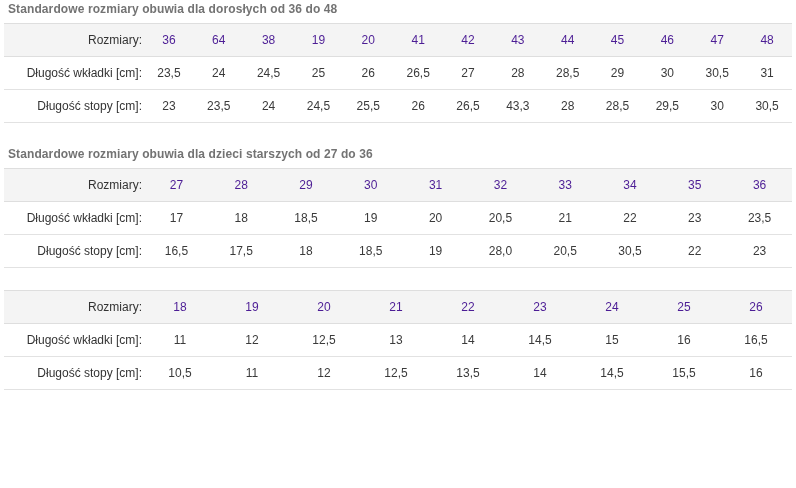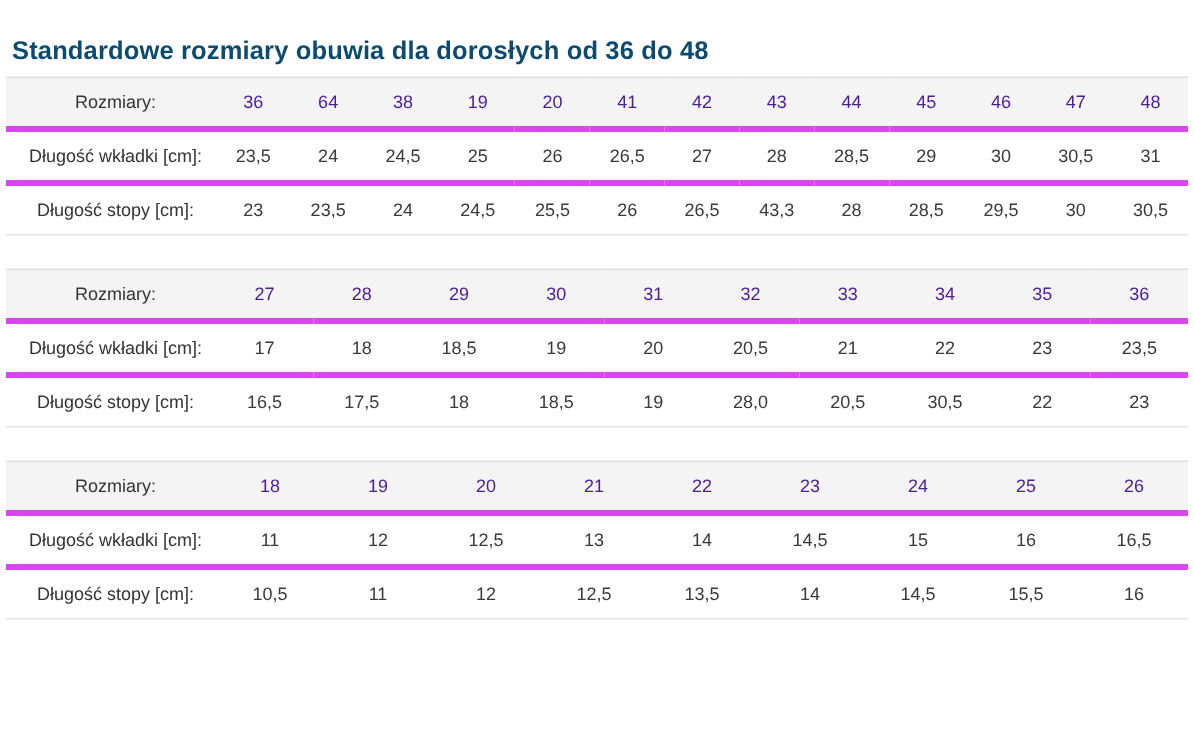--- a/index.html
+++ b/index.html
@@ -17,48 +17,48 @@
   }
   .page {
     width: 796px;
     box-sizing: border-box;
     padding: 0 4px;
   }
   .section {
     margin-bottom: 0;
   }
   .section-title {
-    font-size: 17px;
+    font-size: 12px;
     font-weight: bold;
-    color: #0c4a6e;
-    padding: 24px 4px 7px 4px;
+    color: #737373;
+    padding: 2px 4px 7px 4px;
     letter-spacing: 0.1px;
   }
   table.size-table {
     width: 100%;
     border-collapse: collapse;
     table-layout: fixed;
   }
   table.size-table tr {
-    border-top: 4px solid #d946ef;
+    border-top: 1px solid #d946ef;
     border-bottom: 1px solid #e2e2e2;
   }
   table.size-table td,
   table.size-table th {
     padding: 9px 2px;
     font-size: 12px;
     font-weight: normal;
     color: #3a3a3a;
     text-align: center;
     vertical-align: middle;
     white-space: nowrap;
   }
   table.size-table td.rowlabel,
   table.size-table th.rowlabel {
-    text-align: center;
+    text-align: right;
     padding-left: 8px;
     color: #333333;
     font-weight: normal;
   }
   table.size-table thead th {
     font-weight: normal;
     color: #4c1d95;
   }
   table.size-table thead tr {
     background: #f4f4f4;
@@ -148,20 +148,21 @@
           <td>30</td>
           <td>30,5</td>
         </tr>
       </tbody>
     </table>
   </div>
 
   <div class="spacer"></div>
 
   <div class="section">
+    <div class="section-title">Standardowe rozmiary obuwia dla dzieci starszych od 27 do 36</div>
     <table class="size-table t-older">
       <colgroup>
         <col class="c0">
           <col>
           <col>
           <col>
           <col>
           <col>
           <col>
           <col>

